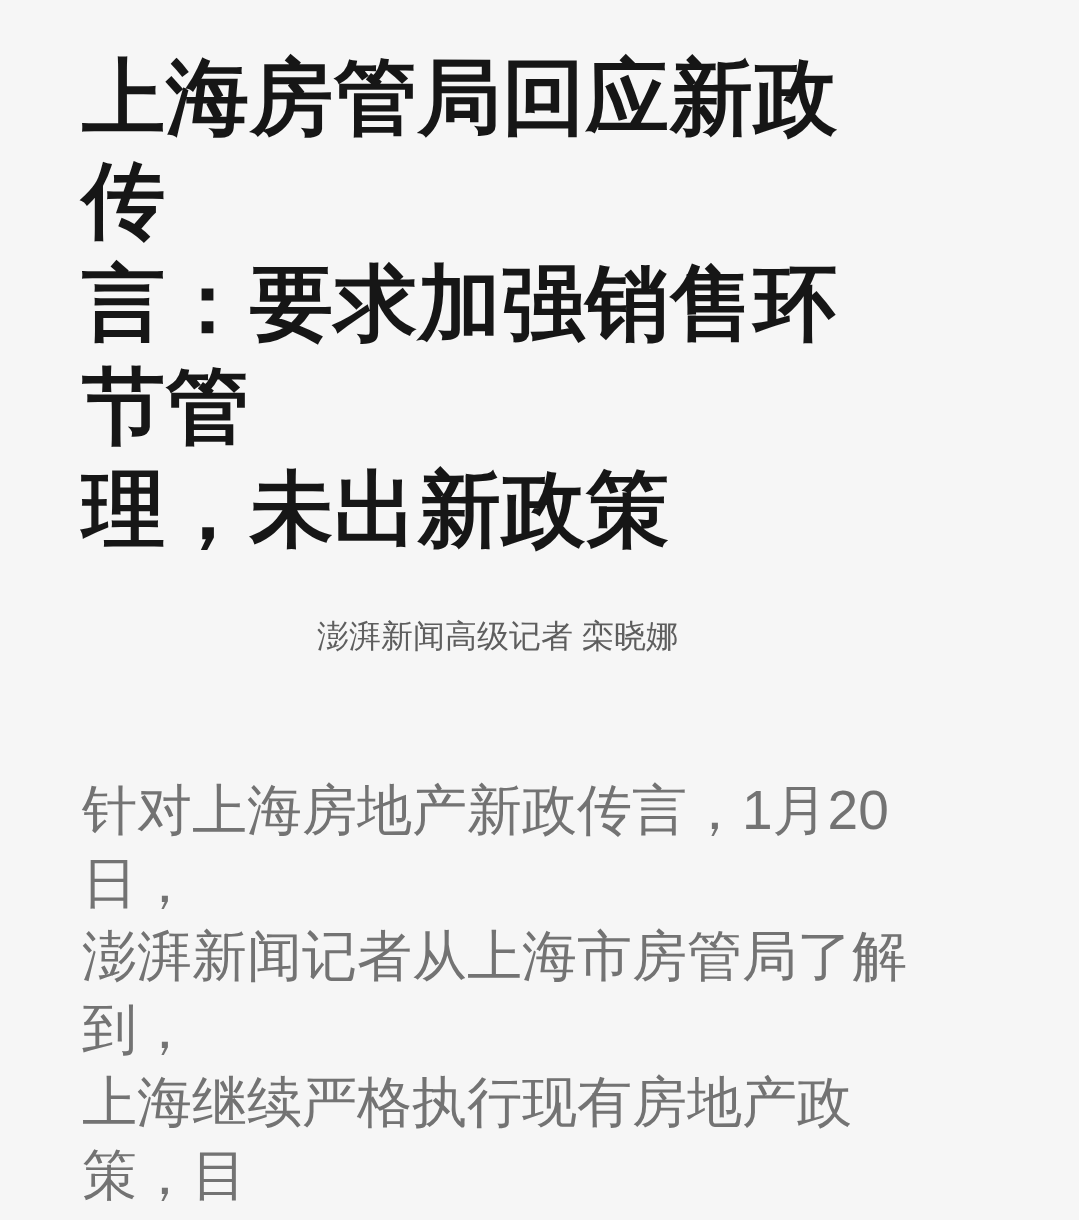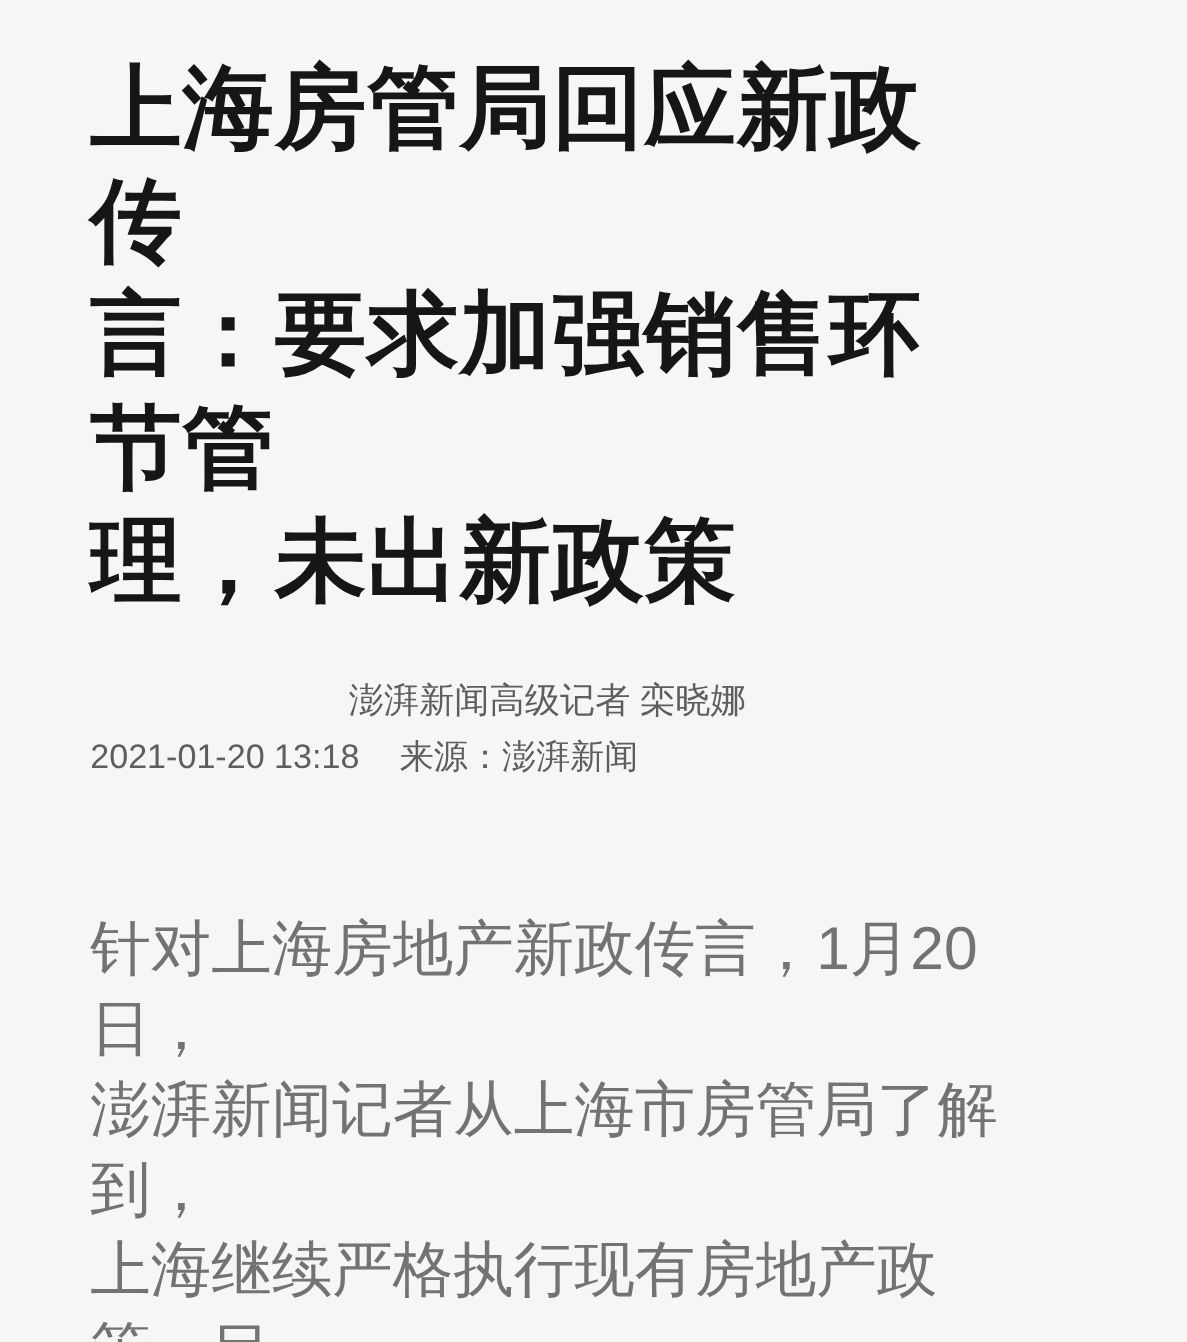--- a/index.html
+++ b/index.html
@@ -55,24 +55,20 @@
 </head>
 <body>
 
 <article class="article">
   <h1 class="title">上海房管局回应新政传
 言：要求加强销售环节管
 理，未出新政策</h1>
 
   <div class="byline">澎湃新闻高级记者 栾晓娜</div>
 
-  <div class="meta-row">
-    <span class="datetime">2021-01-20 13:18</span>
-    <span class="source">来源：澎湃新闻</span>
-  </div>
 
   <div class="body-text">针对上海房地产新政传言，1月20日，
 澎湃新闻记者从上海市房管局了解到，
 上海继续严格执行现有房地产政策，目
 前并没有出台新的政策，只是针对目前
 销售环节中的不规范现象，要求加强销
 售环节的管理。</div>
 </article>
 
 </body></html>

